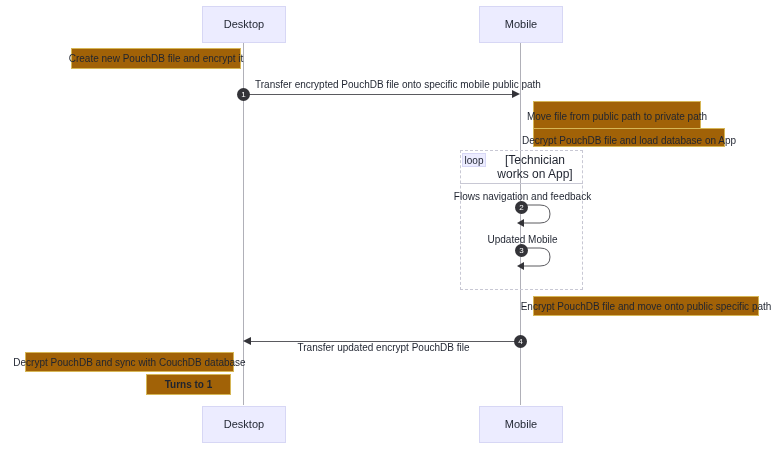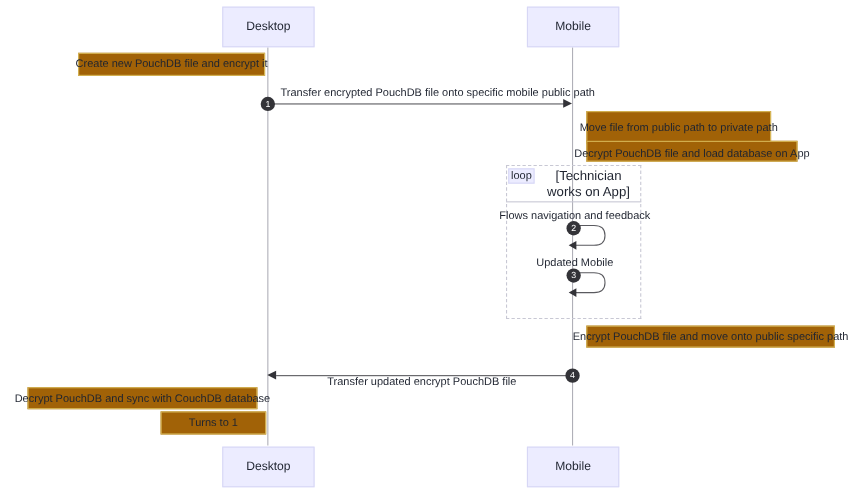--- a/index.html
+++ b/index.html
@@ -212,21 +212,21 @@
   <div class="msg-line" style="left:251px; top:341px; width:269px;"></div>
   <div class="arrowhead left" style="left:243px; top:337px;"></div>
   <div class="seq-badge" style="left:514px; top:335px;">
     <span>4</span>
   </div>
 
   <div class="note" style="left:25px; top:352px; width:209px; height:20px;">
     <span>Decrypt PouchDB and sync with CouchDB database</span>
   </div>
 
-  <div class="note" style="left:146px; top:374px; width:96px; height:21px;">
+  <div class="note" style="left:146px; top:374px; width:85px; height:21px;font-weight:bold;">
     <span>Turns to 1</span>
   </div>
 
   <div class="actor-box" style="left:202px; top:406px; width:84px; height:37px;">
     <span class="actor-label">Desktop</span>
   </div>
   <div class="actor-box" style="left:479px; top:406px; width:84px; height:37px;">
     <span class="actor-label">Mobile</span>
   </div>
 

